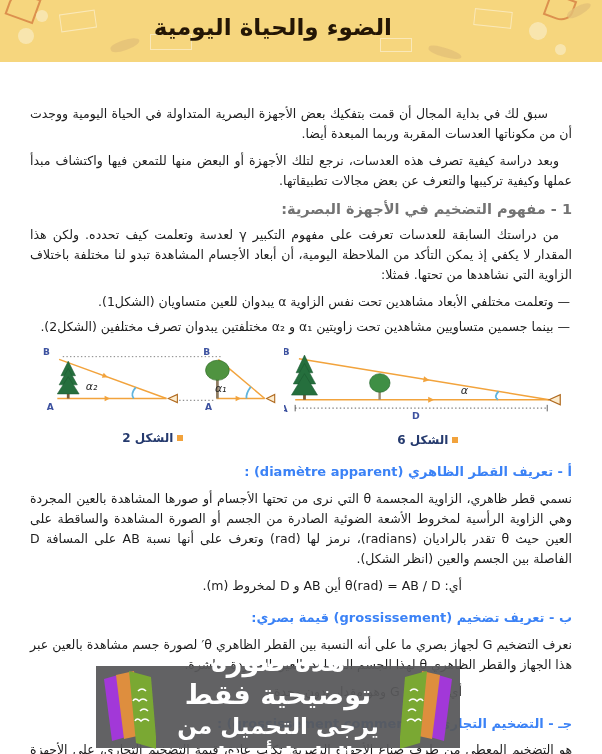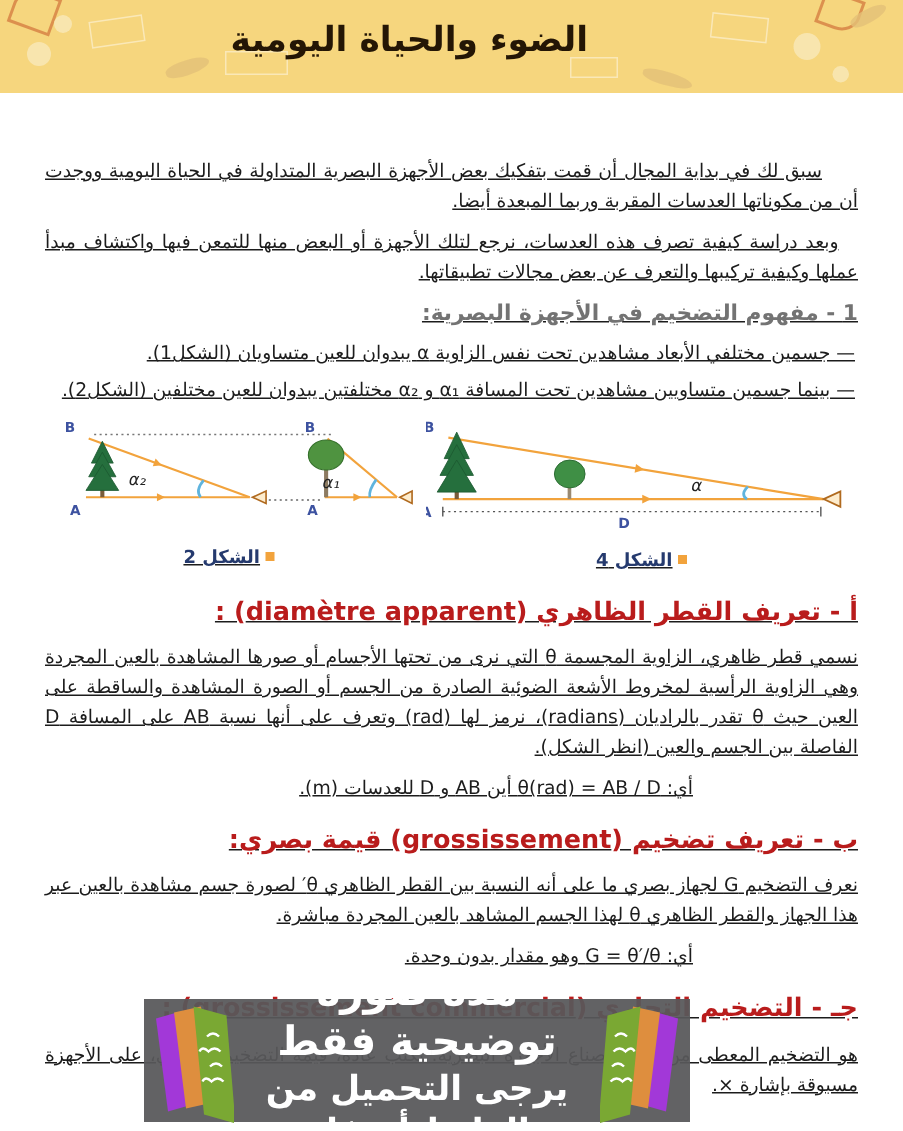--- a/index.html
+++ b/index.html
@@ -1,33 +1,33 @@
 <!DOCTYPE html>
 <html lang="ar" dir="rtl"><head>
 <meta charset="utf-8">
 <style>
   html,body{margin:0;padding:0;background:#fff;}
   .page{position:relative;width:602px;height:754px;overflow:hidden;background:#fff;
-        font-family:"DejaVu Sans",sans-serif;color:#1c1c1c;direction:rtl;text-decoration:underline;}
+        font-family:"DejaVu Sans",sans-serif;color:#1c1c1c;direction:rtl;}
   
   .banner{position:relative;width:602px;height:62px;background:#f6d67e;overflow:hidden;}
   .banner .deco{position:absolute;pointer-events:none;}
   .d-rect{border:1px solid rgba(255,255,255,.45);}
   .d-circ{background:rgba(248,231,180,.9);border-radius:50%;}
   .d-tan{background:rgba(228,193,120,.8);border-radius:40% 60% 50% 50%;}
   .d-red{border:2px solid rgba(198,88,38,.55);border-radius:50% 0 0 0;}
   .banner h1{position:absolute;top:14px;right:210px;margin:0;font-size:23px;font-weight:bold;
              color:#241605;letter-spacing:.5px;}
   
   .content{padding:10px 30px 0 30px;font-size:12.5px;line-height:1.6;text-align:justify;margin-top:32px;}
   .para{margin:0 0 7px 0;}
   .indent1{text-indent:24px;}
   .indent2{text-indent:13px;}
   .h-green{margin:6px 0 4px 0;font-size:14.5px;font-weight:bold;color:#737373;}
-  .h-def{margin:12px 0 6px 0;font-size:17px;font-weight:bold;color:#b91c1c;}
+  .h-def{margin:12px 0 6px 0;font-size:13px;font-weight:bold;color:#3b82f6;}
   .bullet{margin:0 2px 5px 0;}
   .formula{margin:2px 110px 8px 0;}
   
   .figures{display:flex;gap:8px;margin:6px 0 4px 0;align-items:flex-start;}
   .figure{display:flex;flex-direction:column;align-items:center;}
   .fig-w1{width:54%;}
   .fig-w2{width:46%;}
   .figure svg{display:block;width:100%;height:auto;}
   .fig-caption{display:flex;align-items:center;gap:4px;font-size:12px;font-weight:bold;
                color:#253a6e;margin-top:2px;}
@@ -65,22 +65,23 @@
     <div class="deco d-tan" style="right:10px;top:6px;width:26px;height:9px;transform:rotate(-30deg);"></div>
     <h1>الضوء والحياة اليومية</h1>
   </header>
 
   <main class="content">
 
     <p class="para indent1">سبق لك في بداية المجال أن قمت بتفكيك بعض الأجهزة البصرية المتداولة في الحياة اليومية ووجدت أن من مكوناتها العدسات المقربة وربما المبعدة أيضا.</p>
     <p class="para indent2">وبعد دراسة كيفية تصرف هذه العدسات، نرجع لتلك الأجهزة أو البعض منها للتمعن فيها واكتشاف مبدأ عملها وكيفية تركيبها والتعرف عن بعض مجالات تطبيقاتها.</p>
 
     <h2 class="h-green">1 - مفهوم التضخيم في الأجهزة البصرية:</h2>
-    <p class="bullet">— جسمين مختلفي الأبعاد مشاهدين تحت نفس الزاوية α يبدوان للعين متساويان (الشكل1).</p>
-    <p class="bullet">— بينما جسمين متساويين مشاهدين تحت المسافة α₁ و α₂ مختلفتين يبدوان للعين مختلفين (الشكل2).</p>
+    <p class="para indent2">من دراستك السابقة للعدسات تعرفت على مفهوم التكبير γ لعدسة وتعلمت كيف تحدده. ولكن هذا المقدار لا يكفي إذ يمكن التأكد من الملاحظة اليومية، أن أبعاد الأجسام المشاهدة تبدو لنا مختلفة باختلاف الزاوية التي نشاهدها من تحتها. فمثلا:</p>
+    <p class="bullet">— وتعلمت مختلفي الأبعاد مشاهدين تحت نفس الزاوية α يبدوان للعين متساويان (الشكل1).</p>
+    <p class="bullet">— بينما جسمين متساويين مشاهدين تحت زاويتين α₁ و α₂ مختلفتين يبدوان تصرف مختلفين (الشكل2).</p>
 
     <div class="figures">
 
       <div class="figure fig-w1">
         <svg viewBox="0 0 310 92" xmlns="http://www.w3.org/2000/svg">
 
           <line x1="16" y1="17" x2="285" y2="61" stroke="#f2a33c" stroke-width="1.6"></line>
           <line x1="12" y1="61" x2="285" y2="61" stroke="#f2a33c" stroke-width="1.6"></line>
           <polygon points="0,-3.2 6.5,0 0,3.2" fill="#f2a33c" transform="translate(150,39) rotate(9.3)"></polygon>
           <polygon points="0,-3.2 6.5,0 0,3.2" fill="#f2a33c" transform="translate(155,61)"></polygon>
@@ -107,21 +108,21 @@
           <line x1="12" y1="70" x2="283" y2="70" stroke="#555" stroke-width="1" stroke-dasharray="1.5,2.5"></line>
           <line x1="12" y1="66.5" x2="12" y2="73.5" stroke="#555" stroke-width="1"></line>
           <line x1="283" y1="66.5" x2="283" y2="73.5" stroke="#555" stroke-width="1"></line>
 
           <text x="6" y="13" class="fig-label">B</text>
           <text x="4" y="74" class="fig-label">A</text>
           <text x="146" y="82" class="fig-label">D</text>
         </svg>
         <div class="fig-caption">
           <span class="sq"></span>
-          <span>الشكل 4</span>
+          <span>الشكل 6</span>
         </div>
       </div>
 
       <div class="figure fig-w2">
         <svg viewBox="0 0 270 92" xmlns="http://www.w3.org/2000/svg">
 
           <line x1="36" y1="15" x2="210" y2="15" stroke="#777" stroke-width="1" stroke-dasharray="1.5,2.5"></line>
 
           <line x1="32" y1="18" x2="150" y2="61" stroke="#f2a33c" stroke-width="1.6"></line>
           <line x1="30" y1="61" x2="150" y2="61" stroke="#f2a33c" stroke-width="1.6"></line>
@@ -160,21 +161,21 @@
         </svg>
         <div class="fig-caption">
           <span class="sq"></span>
           <span>الشكل 2</span>
         </div>
       </div>
     </div>
 
     <h3 class="h-def">أ - تعريف القطر الظاهري (diamètre apparent) :</h3>
     <p class="para">نسمي قطر ظاهري، الزاوية المجسمة θ التي نرى من تحتها الأجسام أو صورها المشاهدة بالعين المجردة وهي الزاوية الرأسية لمخروط الأشعة الضوئية الصادرة من الجسم أو الصورة المشاهدة والساقطة على العين حيث θ تقدر بالراديان (radians)، نرمز لها (rad) وتعرف على أنها نسبة AB على المسافة D الفاصلة بين الجسم والعين (انظر الشكل).</p>
-    <p class="formula">أي: θ(rad) = AB / D أين AB و D للعدسات (m).</p>
+    <p class="formula">أي: θ(rad) = AB / D أين AB و D لمخروط (m).</p>
 
     <h3 class="h-def">ب - تعريف تضخيم (grossissement) قيمة بصري:</h3>
     <p class="para">نعرف التضخيم G لجهاز بصري ما على أنه النسبة بين القطر الظاهري θ′ لصورة جسم مشاهدة بالعين عبر هذا الجهاز والقطر الظاهري θ لهذا الجسم المشاهد بالعين المجردة مباشرة.</p>
     <p class="formula">أي: G = θ′/θ وهو مقدار بدون وحدة.</p>
 
     <h3 class="h-def">جـ - التضخيم التجاري (grossissement commercial) :</h3>
     <p class="para">هو التضخيم المعطى من طرف صناع الأجهزة البصرية. تكتب عادة، قيمة التضخيم التجاري، على الأجهزة مسبوقة بإشارة ×.</p>
 
   </main>
 

